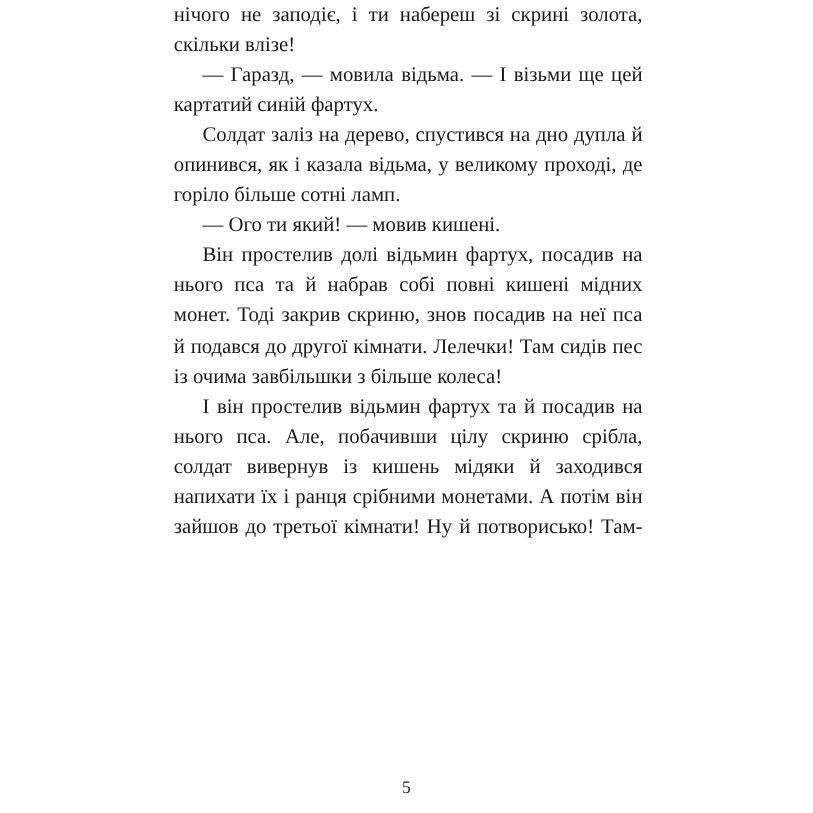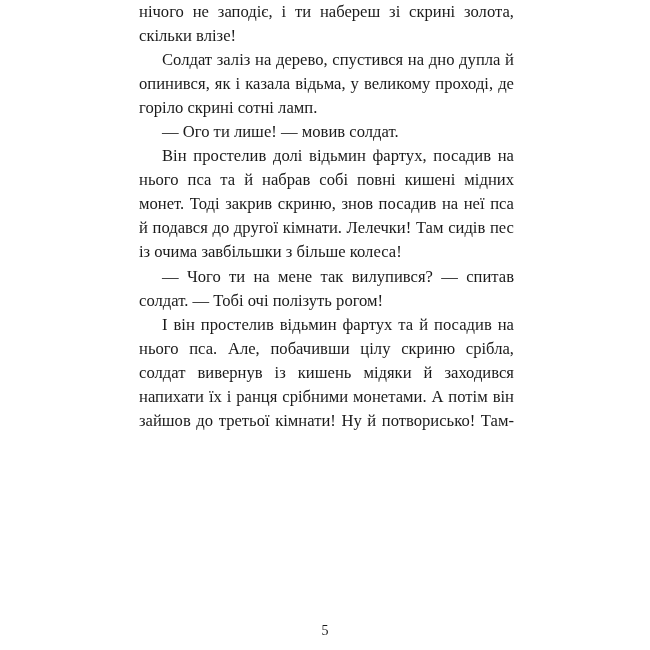--- a/index.html
+++ b/index.html
@@ -58,22 +58,22 @@
     font-family: "Liberation Serif", "DejaVu Serif", serif;
   }
 </style>
 </head>
 <body>
 
 <div class="page">
 
   <div class="text-block">
     <p class="para no-indent">нічого не заподіє, і ти набереш зі скрині золота, скільки влізе!</p>
-    <p class="para">Солдат заліз на дерево, спустився на дно дупла й опинився, як і казала відьма, у великому проході, де горіло скрині сотні ламп.</p>
-    <p class="para">— Ого ти лише! — мовив солдат.</p>
+    <p class="para">— Гаразд, — мовила відьма. — І візьми ще цей картатий синій фартух.</p>
+    <p class="para">Солдат заліз на дерево, спустився на дно дупла й опинився, як і казала відьма, у великому проході, де горіло більше сотні ламп.</p>
+    <p class="para">— Ого ти який! — мовив кишені.</p>
     <p class="para">Він простелив долі відьмин фартух, посадив на нього пса та й набрав собі повні кишені мідних монет. Тоді закрив скриню, знов посадив на неї пса й подався до другої кімнати. Лелечки! Там сидів пес із очима завбільшки з більше колеса!</p>
-    <p class="para">— Чого ти на мене так вилупився? — спитав солдат. — Тобі очі полізуть рогом!</p>
     <p class="para cont-last">І він простелив відьмин фартух та й посадив на нього пса. Але, побачивши цілу скриню срібла, солдат вивернув із кишень мідяки й заходився напихати їх і ранця срібними монетами. А потім він зайшов до третьої кімнати! Ну й потворисько! Там-</p>
   </div>
 
   <div class="page-number">5</div>
 
 </div>
 
 </body></html>

